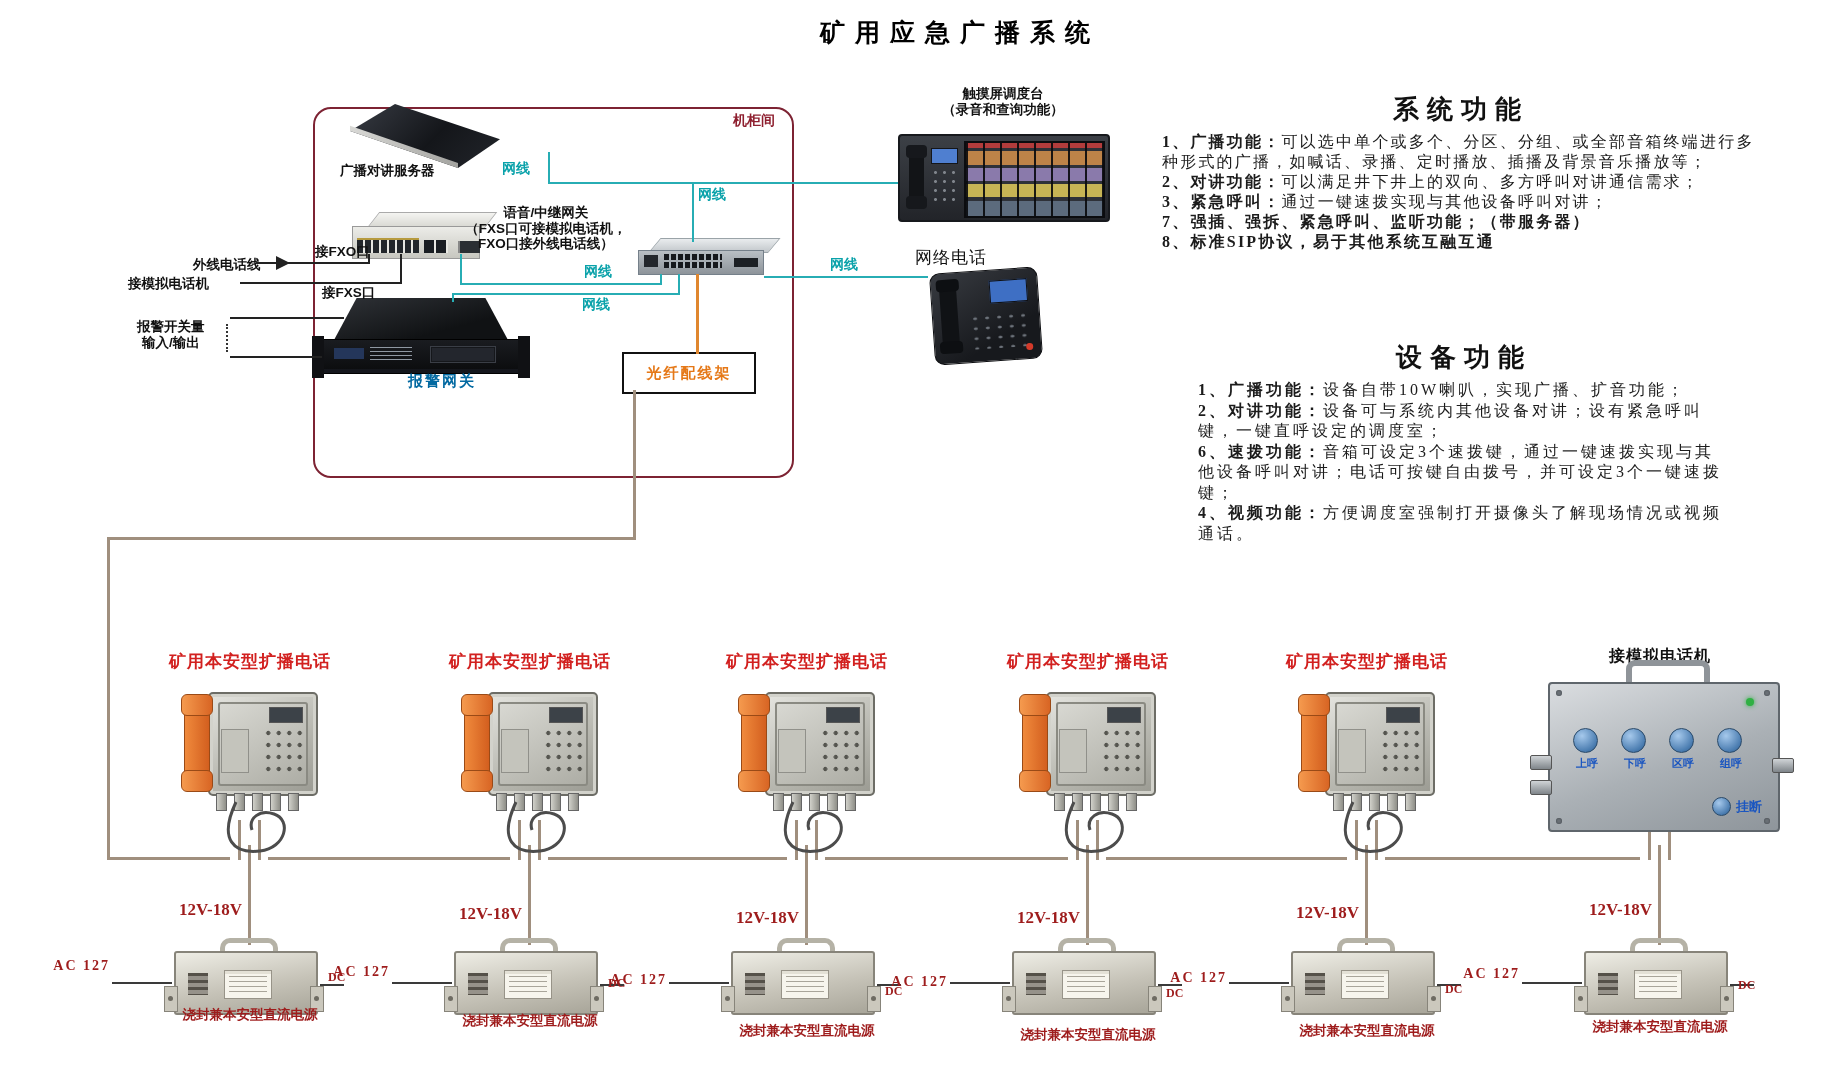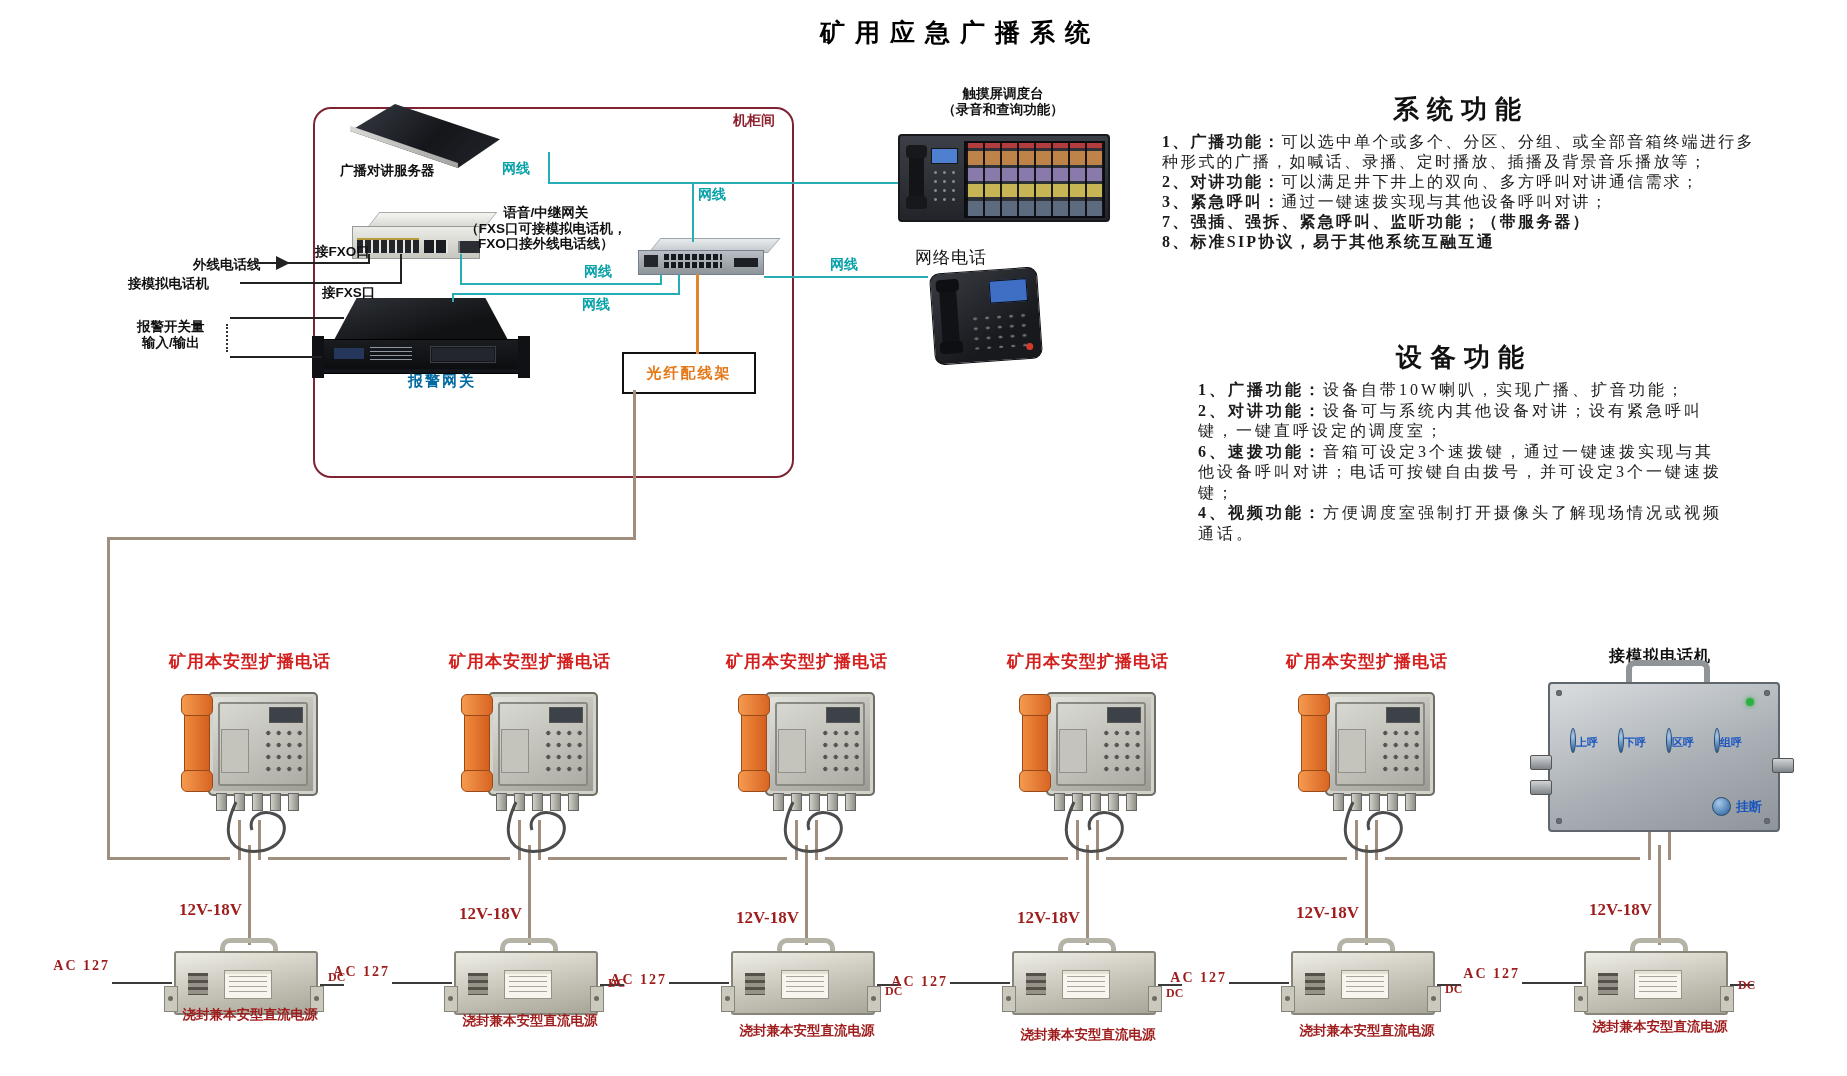--- a/index.html
+++ b/index.html
@@ -118,21 +118,21 @@
   .col-label{position:absolute;text-align:center;color:#d2201f;font-weight:bold;font-size:17px;letter-spacing:1px;}
   
   .speaker{position:absolute;left:1548px;top:660px;width:228px;height:175px;}
   .sp-handle{position:absolute;left:78px;top:0;width:72px;height:28px;border:6px solid #8f9499;border-bottom:none;
     border-radius:9px 9px 0 0;}
   .sp-body{position:absolute;left:0;top:22px;width:228px;height:146px;border:2px solid #5f666c;border-radius:4px;
     background:linear-gradient(160deg,#dadde0,#aab0b5 55%,#8e959b);}
   .sp-led{position:absolute;right:24px;top:14px;width:8px;height:8px;border-radius:50%;background:#2fb043;box-shadow:0 0 5px #2fb043;}
   .sp-screw{position:absolute;width:6px;height:6px;border-radius:50%;background:#6a7076;box-shadow:inset 0 0 2px #3a3f44;}
   .sp-btnrow{position:absolute;left:20px;top:44px;display:flex;gap:20px;}
-  .sp-btnwrap{display:flex;flex-direction:row;align-items:center;width:28px;}
+  .sp-btnwrap{display:flex;flex-direction:column;align-items:flex-end;width:28px;}
   .sp-btn{width:23px;height:23px;border-radius:50%;border:1px solid #2a4a6a;
     background:radial-gradient(circle at 35% 30%,#a6c9ec,#4a7cb0 70%,#2d5a8a);}
   .sp-btnlbl{margin-top:3px;color:#1b56c0;font-weight:bold;font-size:11px;white-space:nowrap;}
   .sp-hang{position:absolute;right:16px;bottom:14px;display:flex;align-items:center;gap:5px;}
   .sp-hang .sp-btn{width:17px;height:17px;}
   .sp-hanglbl{color:#1b56c0;font-weight:bold;font-size:13px;}
   .sp-gland{position:absolute;width:20px;height:13px;border:1px solid #555;border-radius:2px;
     background:linear-gradient(180deg,#d0d4d7,#7f858a);}
   
   .psu{position:absolute;width:152px;height:86px;}

